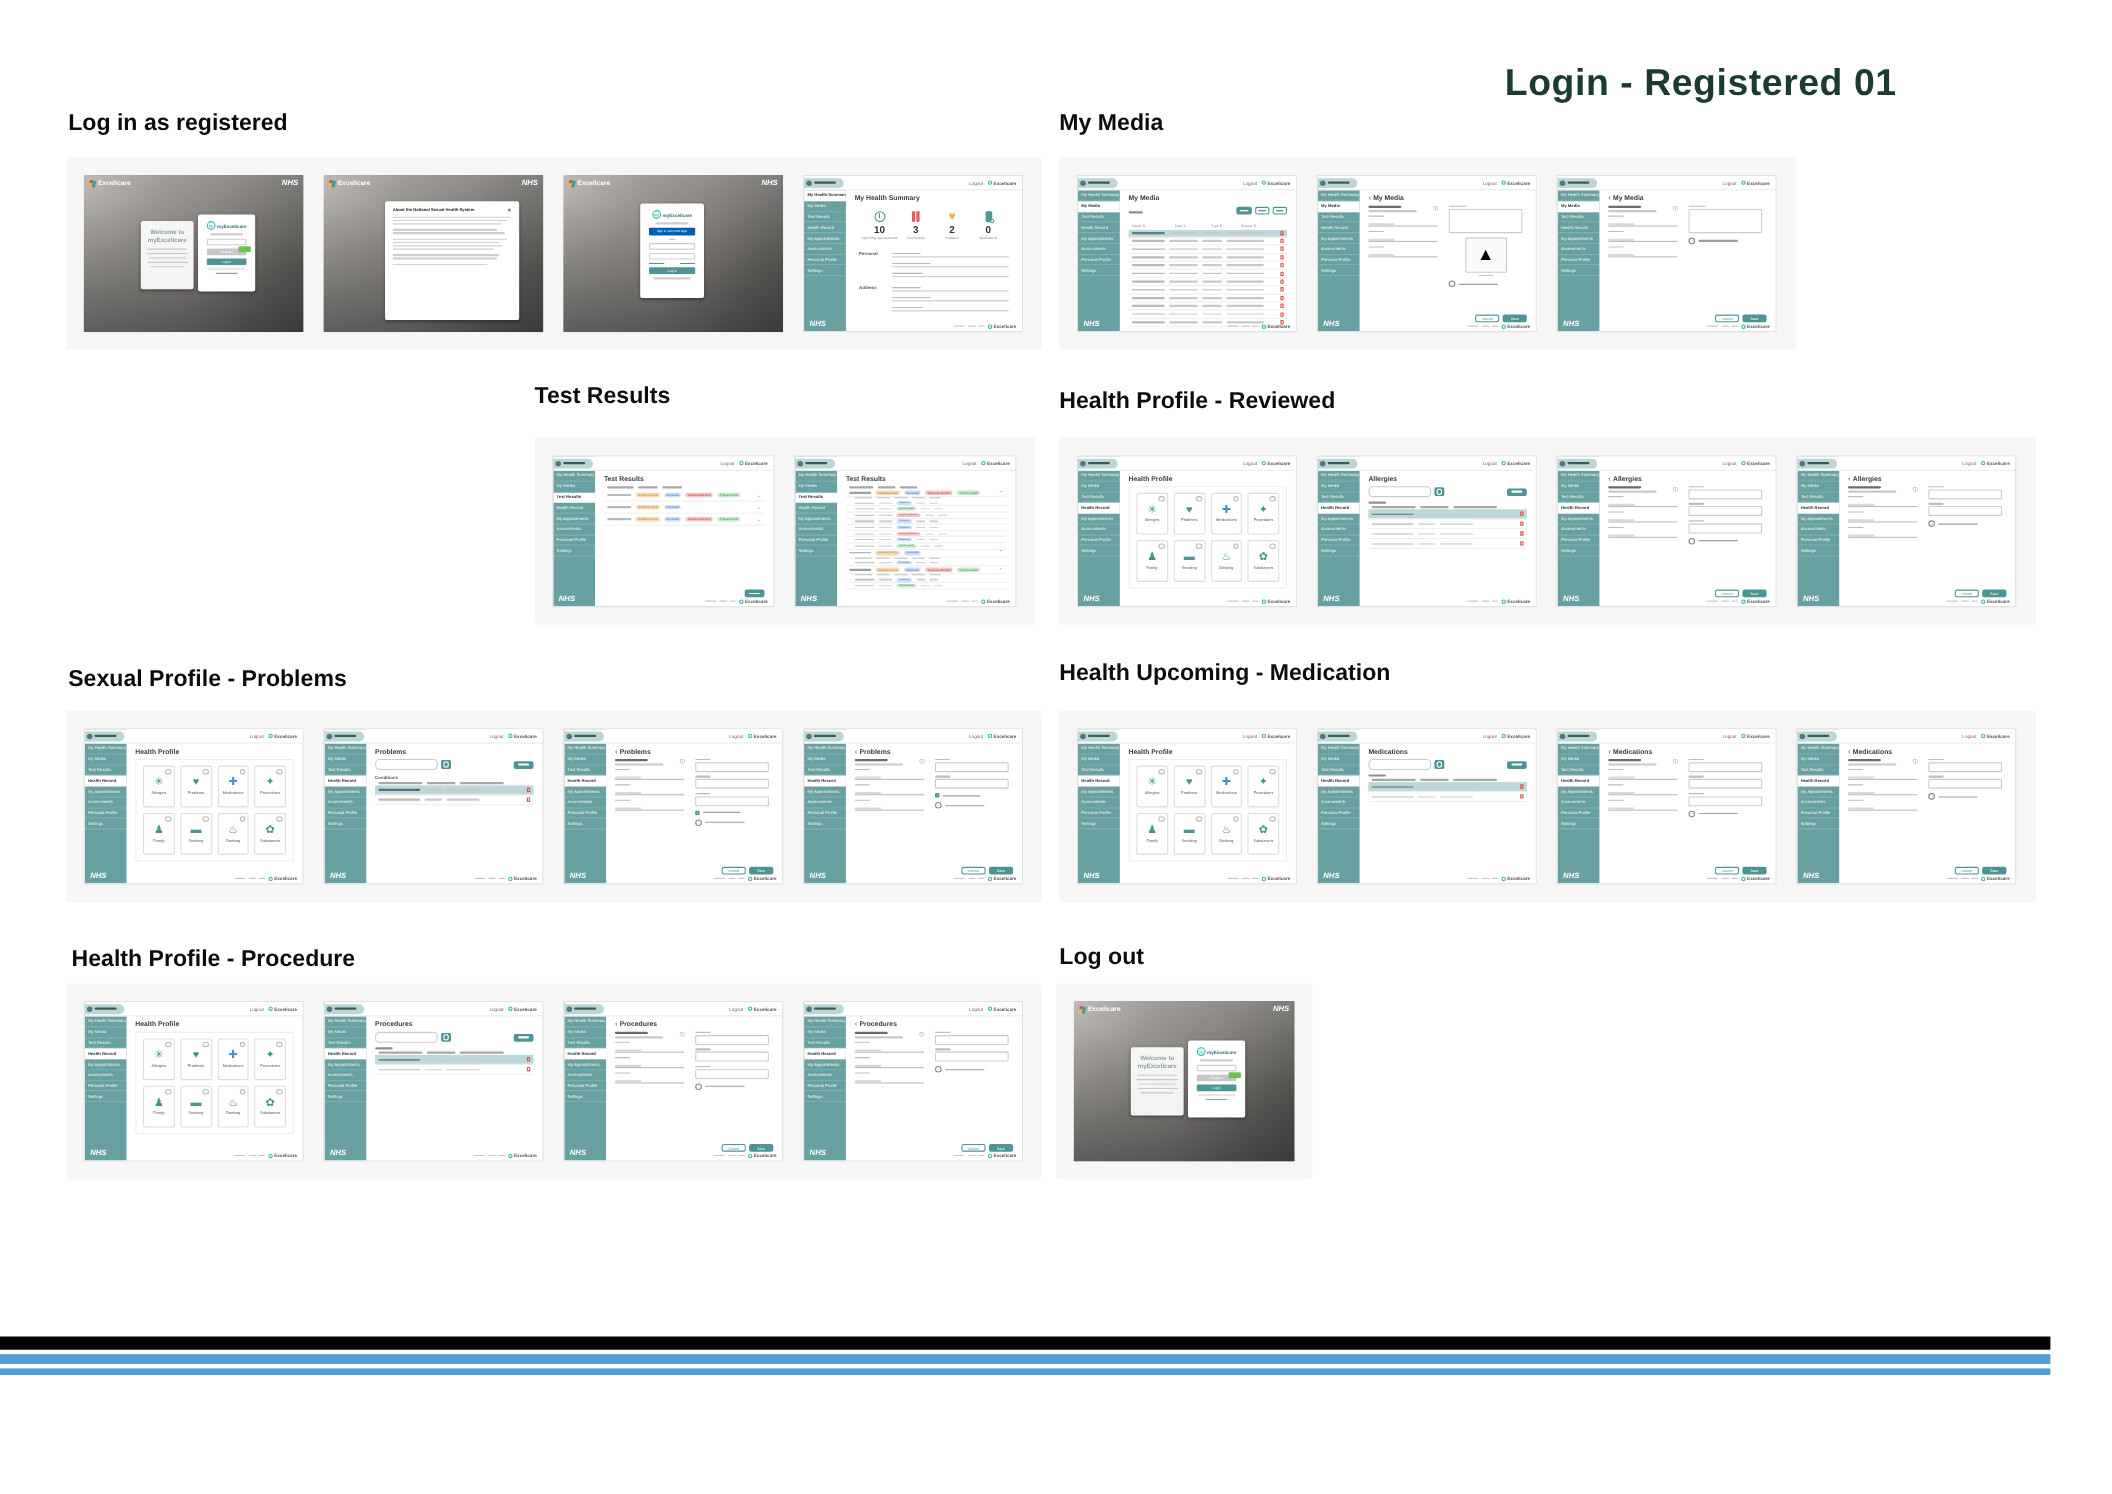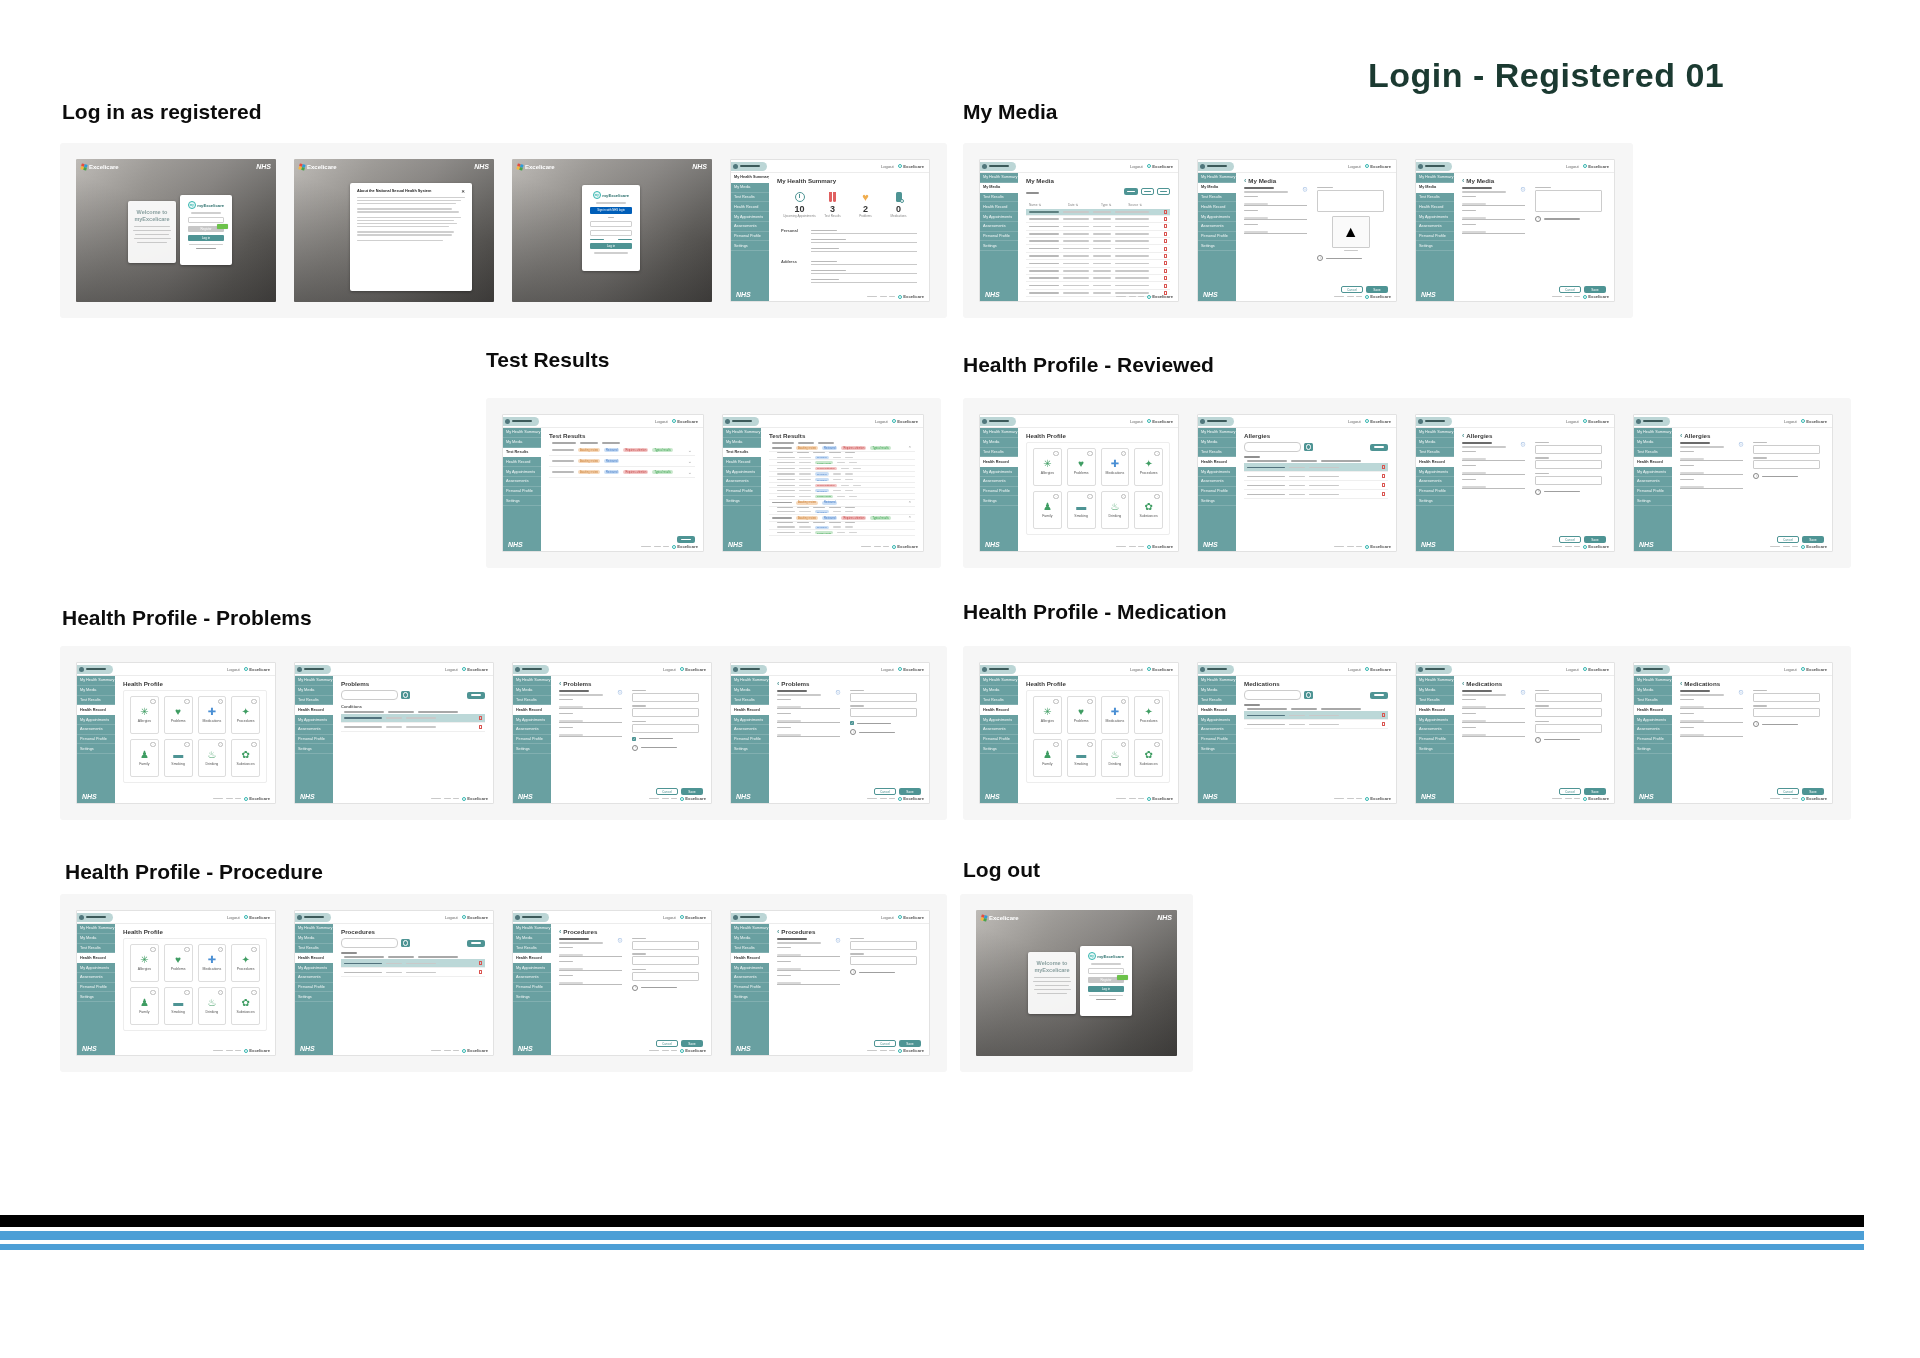--- a/index.html
+++ b/index.html
@@ -1236,21 +1236,21 @@
               <div class="bar" style="width: 7px; height: 1.6px; background: rgb(201, 201, 201);"></div>
               <div class="bar" style="width: 6px; height: 1.6px; background: rgb(201, 201, 201);"></div>
               <div class="mini-brand">
                 <div class="brand-dot"></div>
                 <div class="brand-name">Excelicare</div>
               </div>
             </div>
           </div>
         </div>
       </div>
-      <div class="group-label" style="left: 62px; top: 606px;">Health Profile - Problems</div>
+      <div class="group-label" style="left: 62px; top: 606px;">Sexual Profile - Problems</div>
       <div class="group-box" style="left: 60px; top: 646px; width: 887px; height: 174px; background: rgb(246, 246, 246);">
         <div class="thumb" style="width: 200px; height: 142px;">
           <div class="app">
             <div class="sidebar">
               <div class="sb-item">My Health Summary</div>
               <div class="sb-item">My Media</div>
               <div class="sb-item">Test Results</div>
               <div class="sb-item active">Health Record</div>
               <div class="sb-item">My Appointments</div>
               <div class="sb-item">Assessments</div>
@@ -1556,21 +1556,21 @@
               <div class="bar" style="width: 7px; height: 1.6px; background: rgb(201, 201, 201);"></div>
               <div class="bar" style="width: 6px; height: 1.6px; background: rgb(201, 201, 201);"></div>
               <div class="mini-brand">
                 <div class="brand-dot"></div>
                 <div class="brand-name">Excelicare</div>
               </div>
             </div>
           </div>
         </div>
       </div>
-      <div class="group-label" style="left: 963px; top: 600px;">Health Profile - Medication</div>
+      <div class="group-label" style="left: 963px; top: 600px;">Health Upcoming - Medication</div>
       <div class="group-box" style="left: 963px; top: 646px; width: 888px; height: 174px; background: rgb(246, 246, 246);">
         <div class="thumb" style="width: 200px; height: 142px;">
           <div class="app">
             <div class="sidebar">
               <div class="sb-item">My Health Summary</div>
               <div class="sb-item">My Media</div>
               <div class="sb-item">Test Results</div>
               <div class="sb-item active">Health Record</div>
               <div class="sb-item">My Appointments</div>
               <div class="sb-item">Assessments</div>

